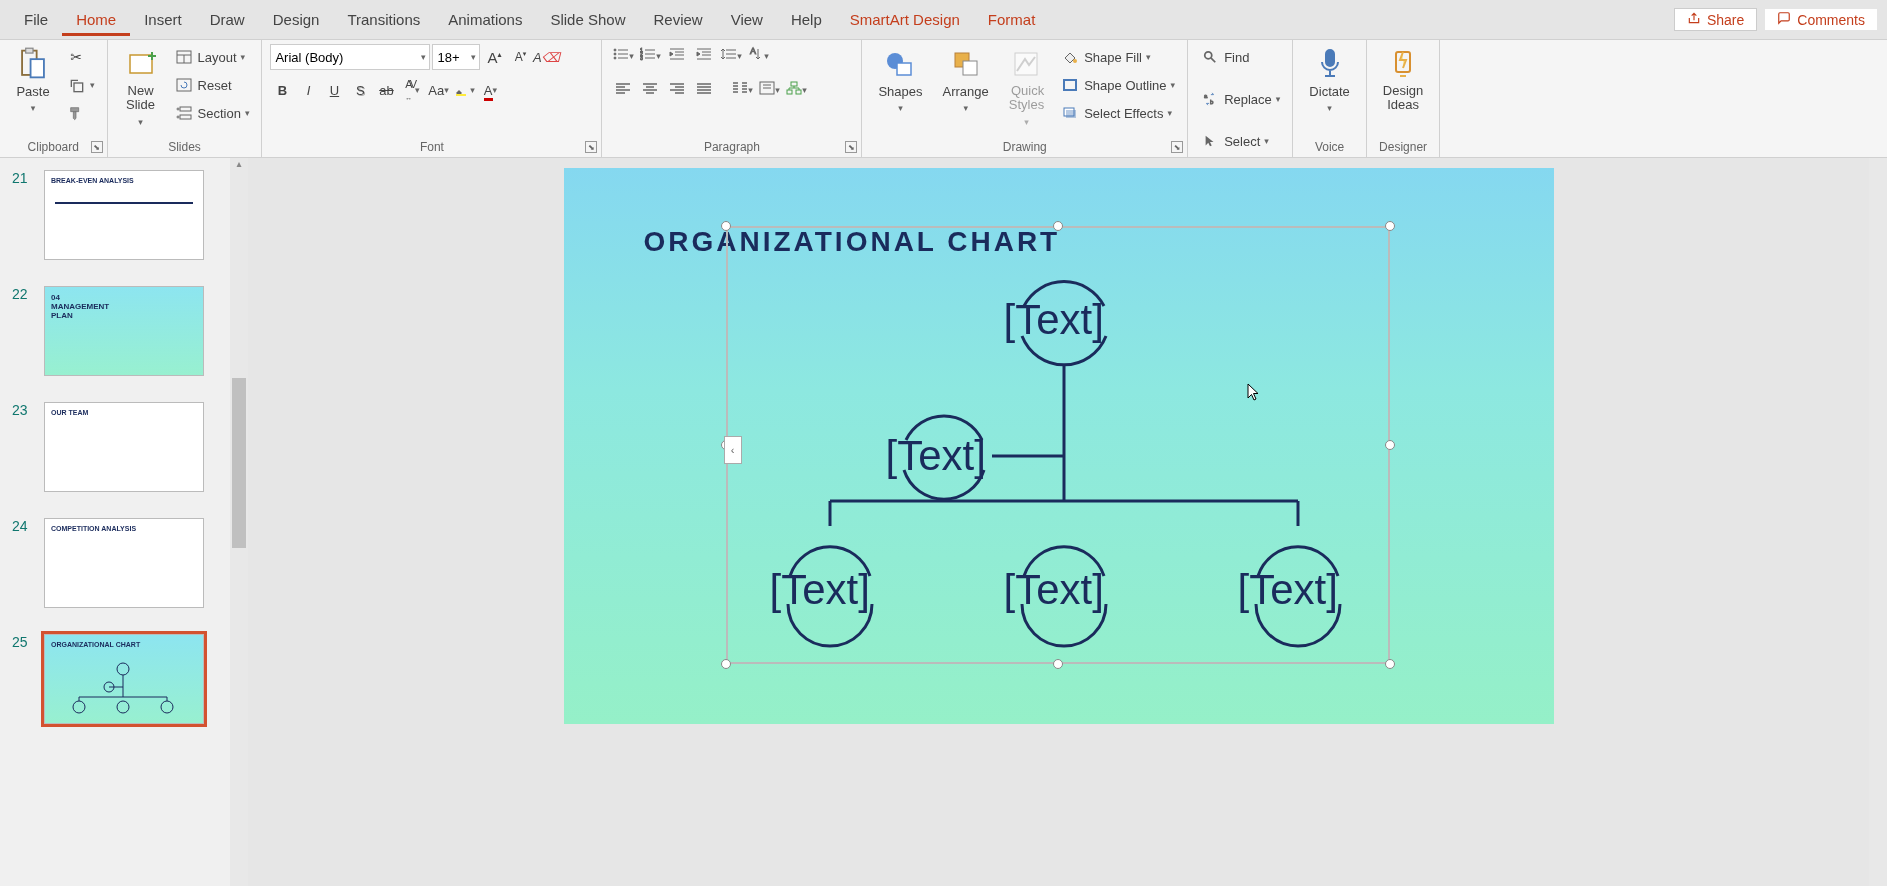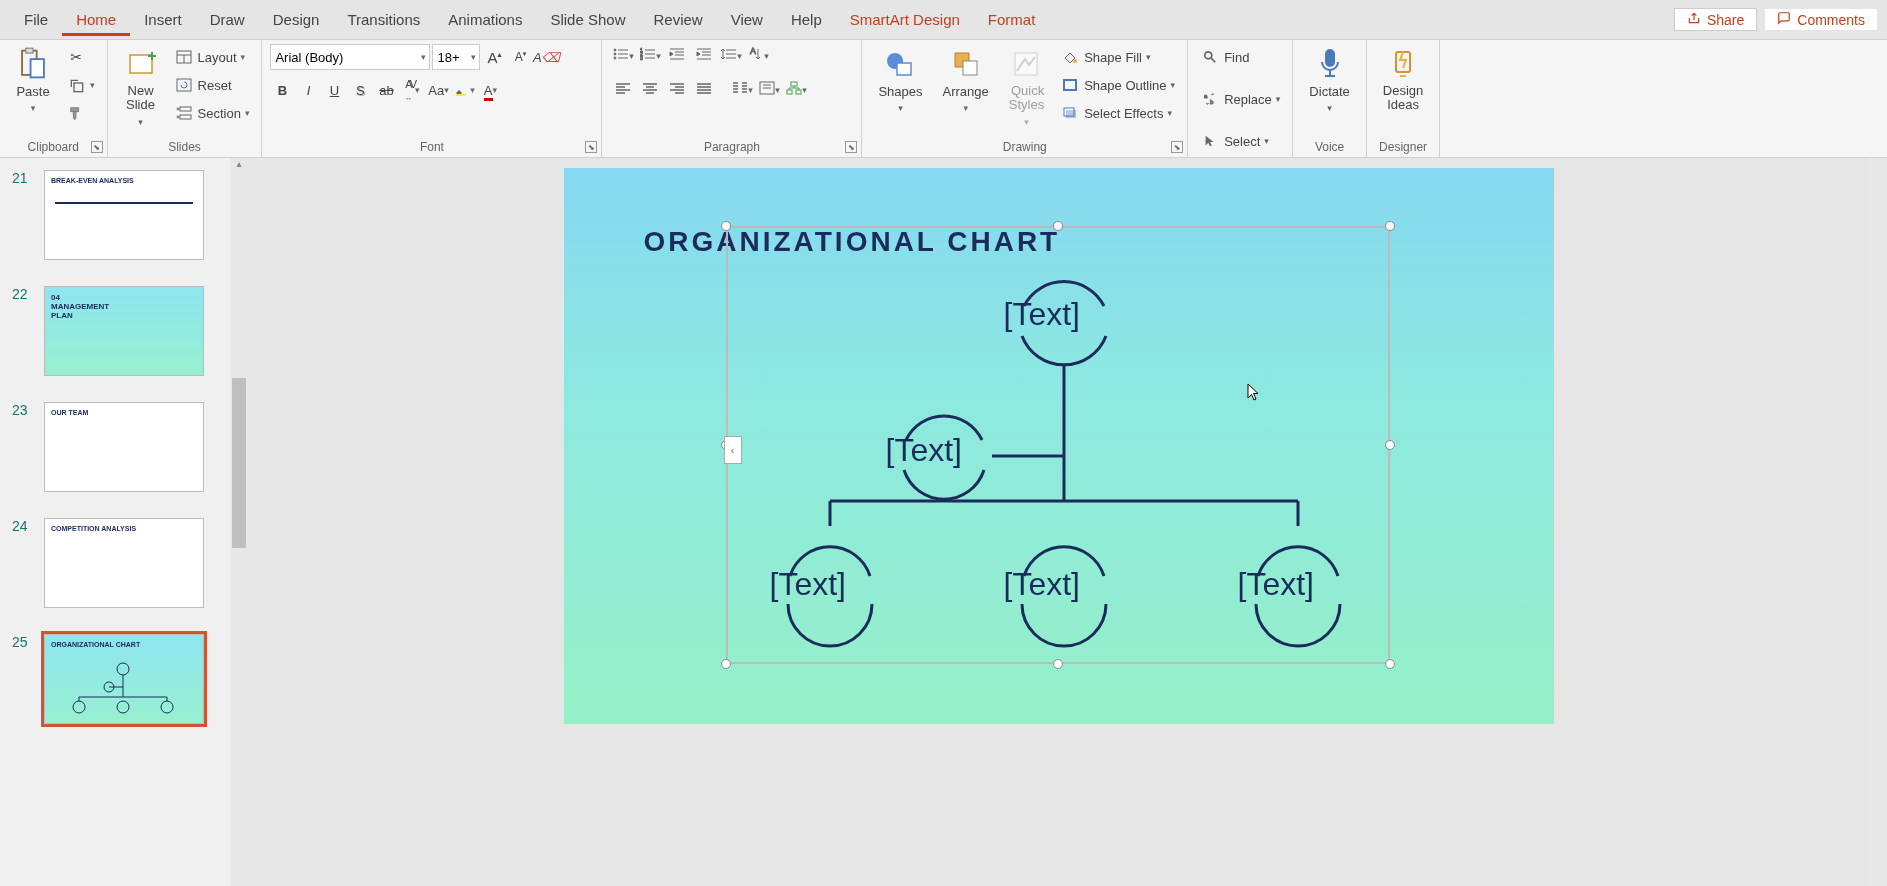--- a/index.html
+++ b/index.html
@@ -57,21 +57,21 @@
 .slide-title { position: absolute; top: 58px; left: 80px; font-size: 28px; font-weight: 700; letter-spacing: 3px; color: #1a2b5c; }
 
 
 .smartart-sel { position: absolute; top: 58px; left: 162px; width: 664px; height: 438px; }
 .sel-handle { position: absolute; width: 10px; height: 10px; background: #fff; border: 1px solid #888; border-radius: 50%; }
 .sel-border { position: absolute; border: 1px solid #bbb; }
 .text-pane-toggle { position: absolute; left: -2px; top: 210px; width: 18px; height: 28px; background: #fff; border: 1px solid #aaa; display: flex; align-items: center; justify-content: center; font-size: 11px; color: #666; cursor: pointer; }
 
 
 .org-chart { position: absolute; top: 88px; left: 180px; width: 640px; height: 400px; }
-.org-node { position: absolute; color: #1a2b5c; font-size: 32px; font-weight: 400; }
+.org-node { position: absolute; color: #1a2b5c; font-size: 42px; font-weight: 400; }
 
 .right-scrollbar { width: 18px; background: #e8e8e8; }
 
 
 .cursor-arrow { position: absolute; font-size: 18px; color: #000; pointer-events: none; }
 
 </style>
 </head>
 <body>
 

